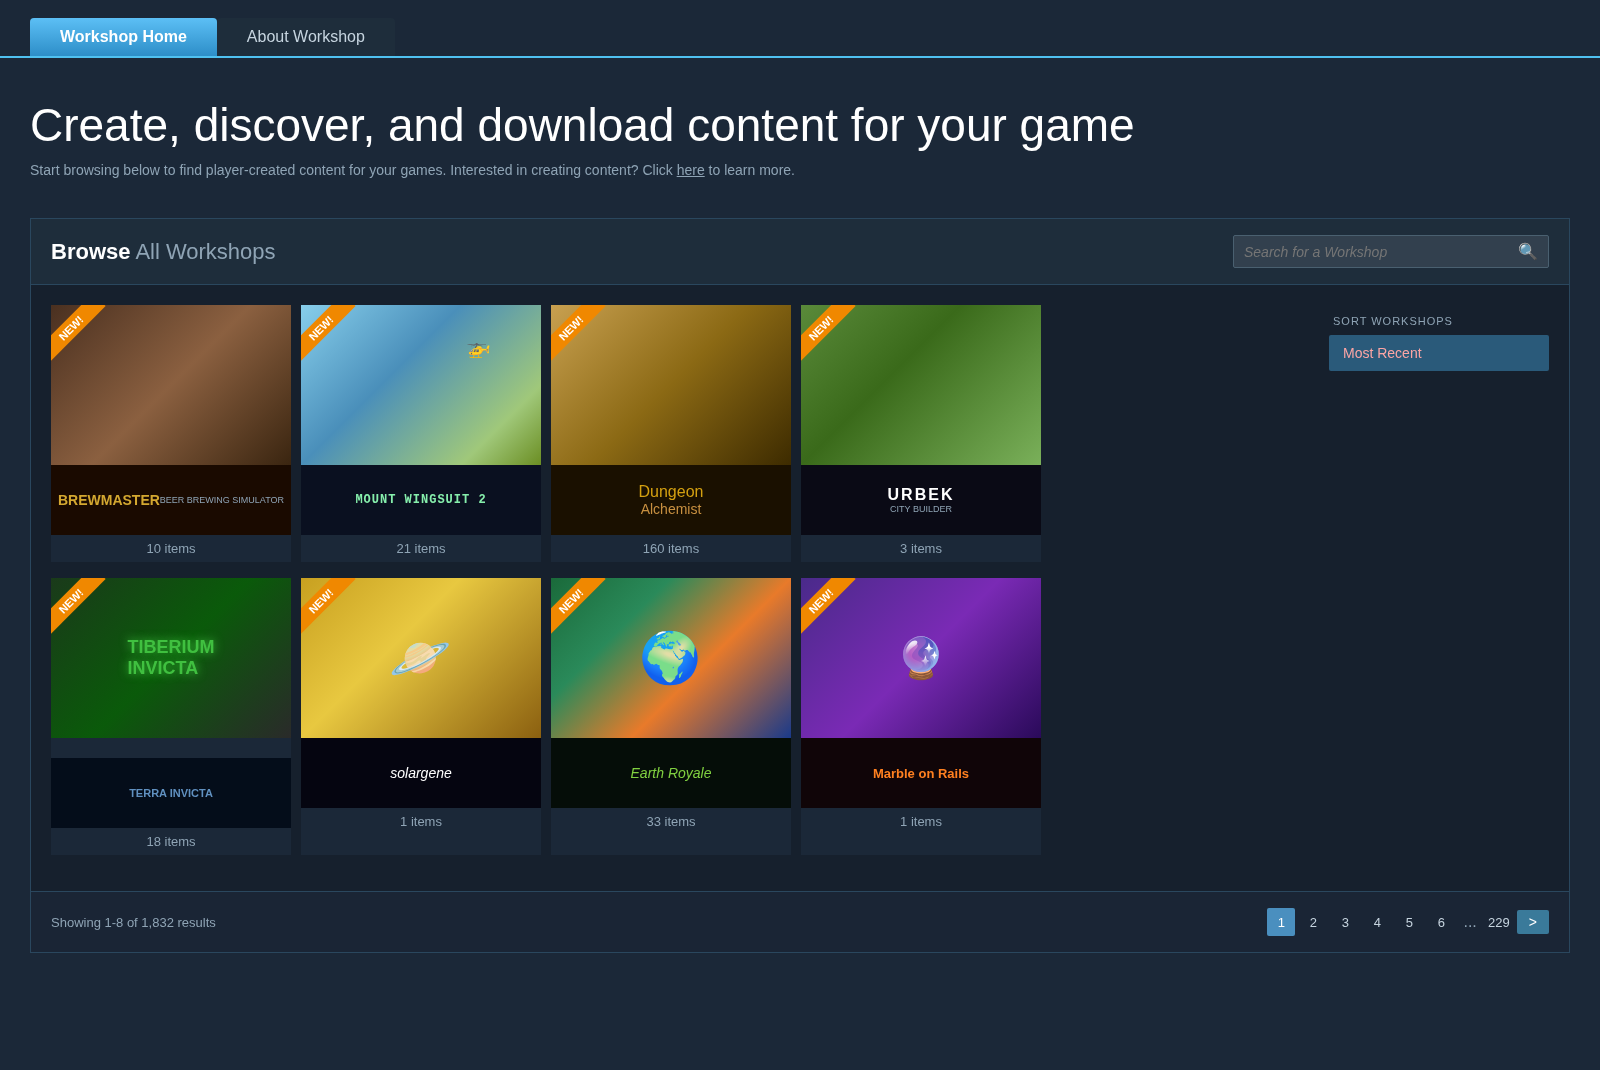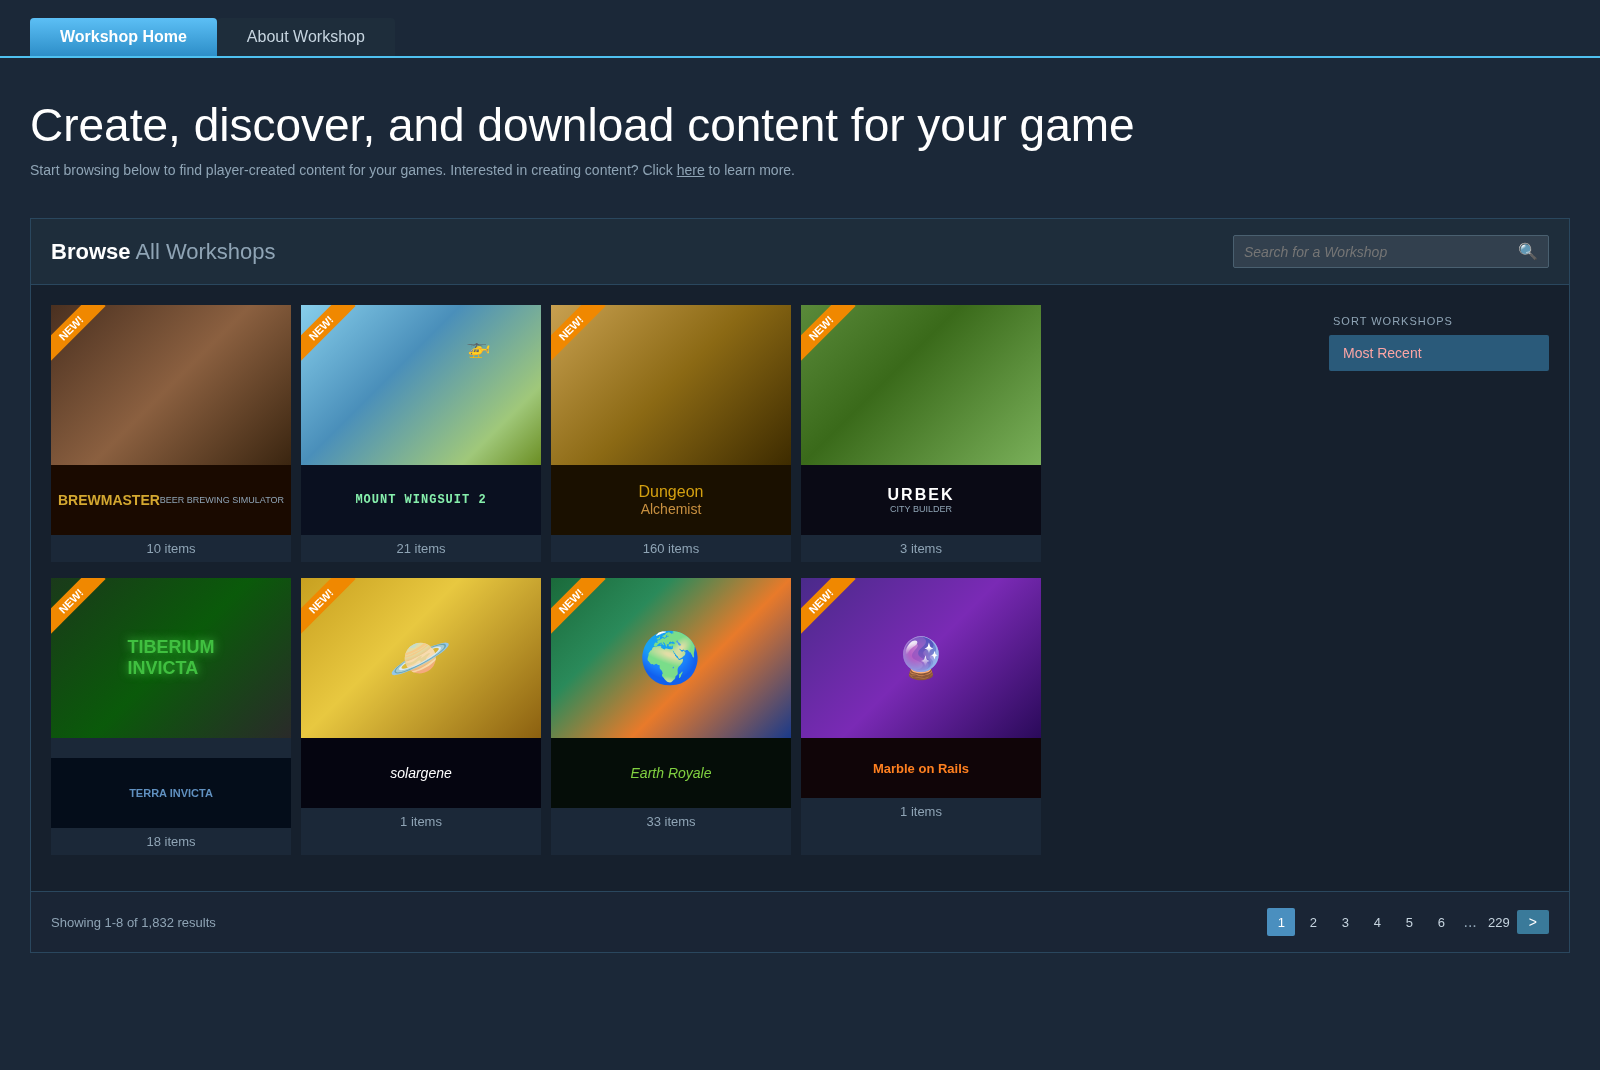--- a/index.html
+++ b/index.html
@@ -385,21 +385,21 @@
           <div class="card-items">33 items</div>
         </div>
 
         <div class="workshop-card">
           <div class="card-image-container thumb-marble" style="display:flex;align-items:center;justify-content:center;">
             <div class="new-badge">
                 <div class="new-badge-inner">NEW!</div>
               </div>
             <div style="font-size:40px;">🔮</div>
           </div>
-          <div class="card-logo logo-marble" style="height:60px;display:flex;align-items:center;justify-content:center;background:#100508;">
+          <div class="card-logo logo-marble" style="height:70px;display:flex;align-items:center;justify-content:center;background:#100508;">
             <span style="color:#ff8020;font-size:13px;font-weight:bold;">Marble on Rails</span>
           </div>
           <div class="card-items">1 items</div>
         </div>
 
       </div>
 
     </div>
 
     <div class="sort-sidebar">

